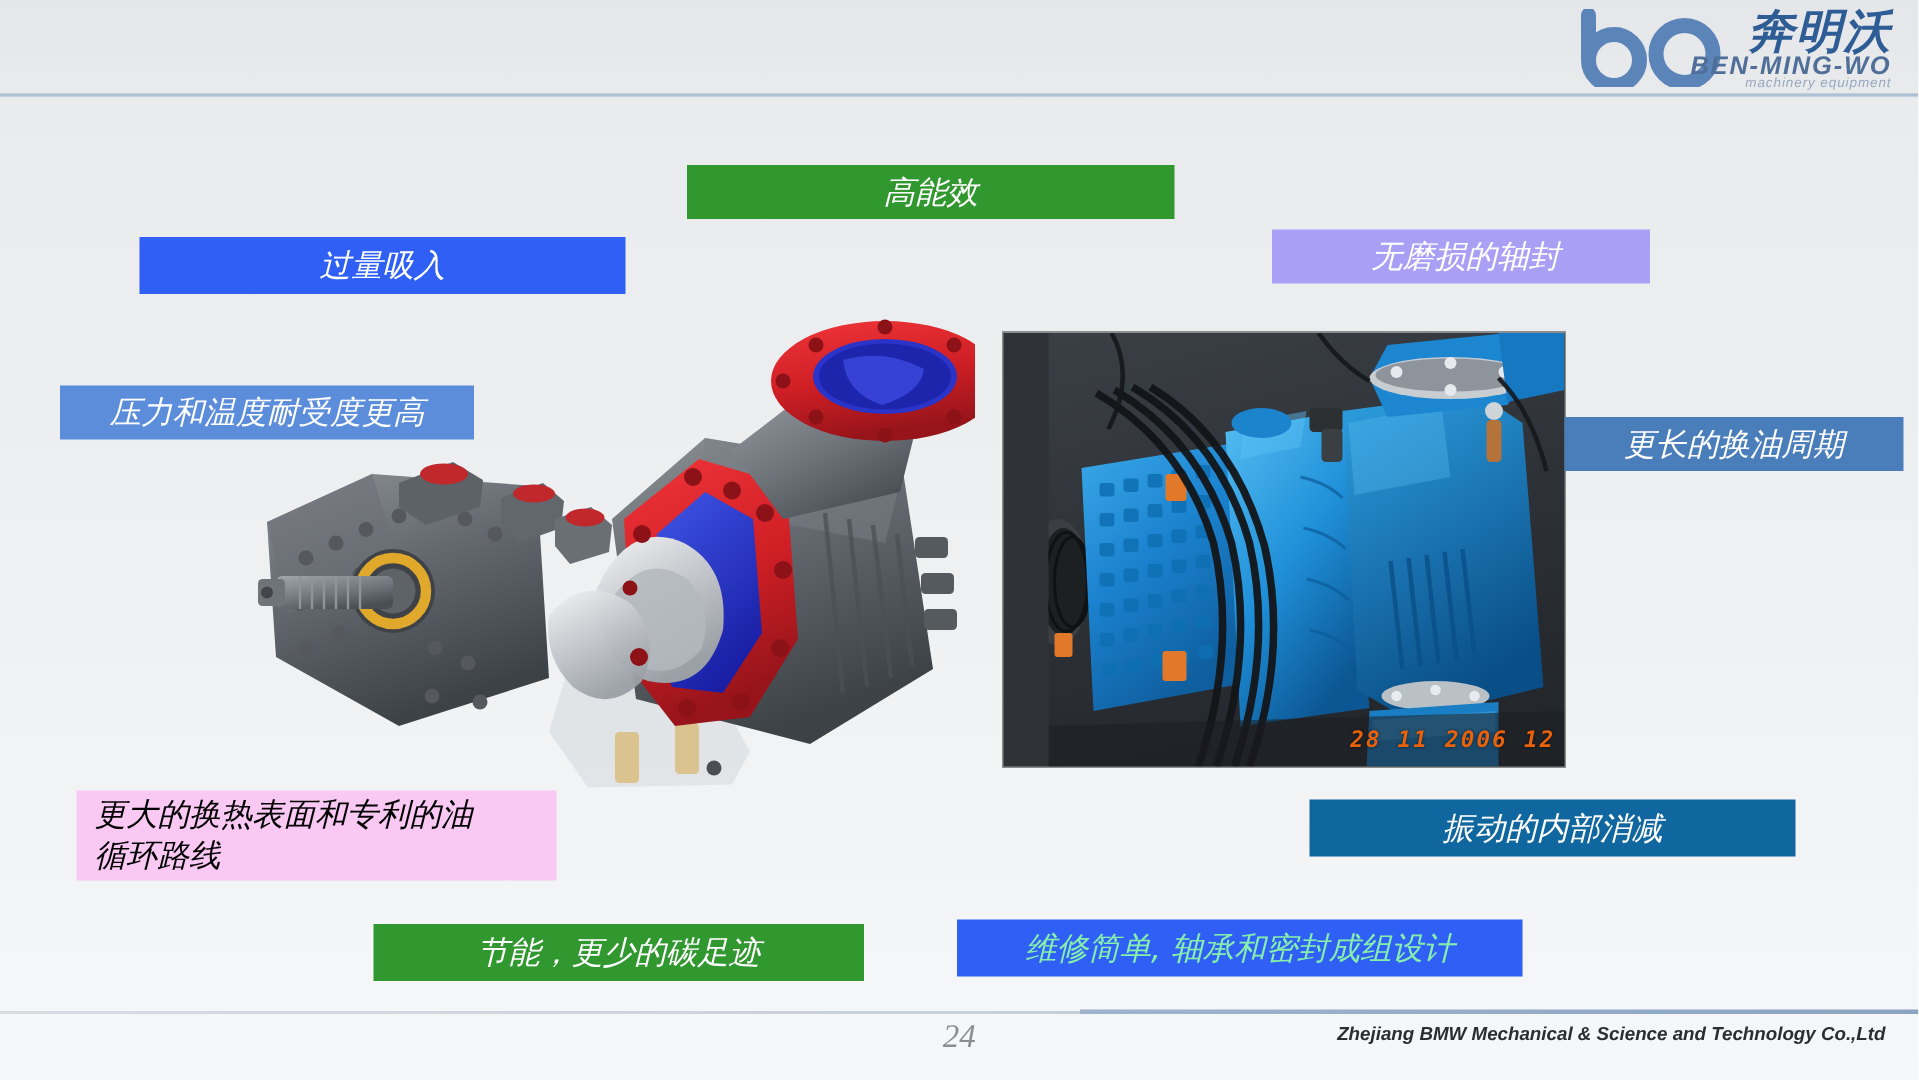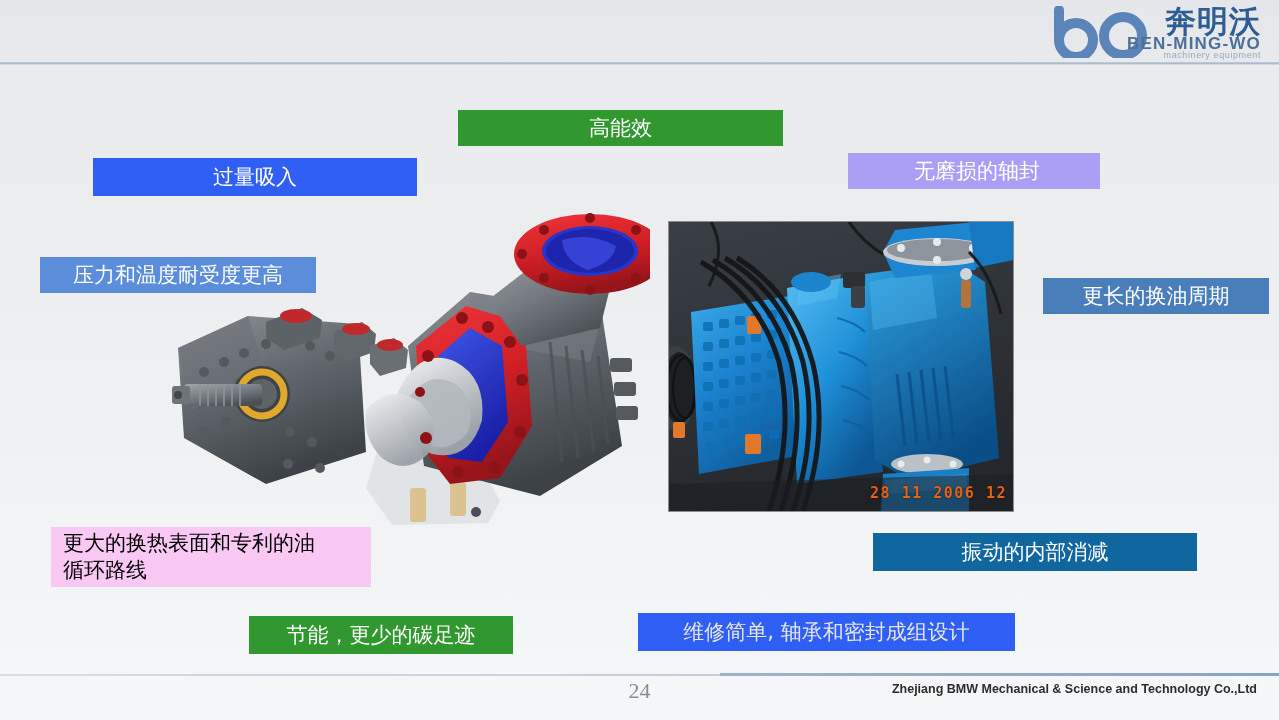--- a/index.html
+++ b/index.html
@@ -9,20 +9,21 @@
   }
   body {
     font-family: "Liberation Sans", "DejaVu Sans", sans-serif;
   }
   #slide {
     position: relative;
     width: 1279px;
     height: 720px;
     overflow: hidden;
     background: linear-gradient(180deg, #e9eaec 0%, #eceef0 40%, #f6f7f8 100%);
+    font-style: italic;
   }
 
   
   .header-band {
     position: absolute;
     left: 0; top: 0;
     width: 1279px; height: 63px;
     background: linear-gradient(180deg, #e4e6e9 0%, #e8eaec 100%);
   }
   .header-rule {
@@ -92,20 +93,21 @@
     left: 170px; top: 196px;
     width: 480px; height: 345px;
   }
   .photo {
     position: absolute;
     left: 668px; top: 221px;
     width: 344px; height: 289px;
     border: 1px solid #8c8c8c;
     overflow: hidden;
     background: #2f3338;
+    padding-left: 30px;
   }
   .photo-stamp {
     position: absolute;
     right: 6px; bottom: 9px;
     font-size: 15px;
     font-weight: bold;
     letter-spacing: 1.5px;
     color: #e8610d;
     font-family: "DejaVu Sans Mono", "Liberation Mono", monospace;
     text-shadow: 0 0 2px rgba(0,0,0,.6);
@@ -436,22 +438,22 @@
 
   <div id="labels-layer">
       <div class="label" style="left: 458px; top: 110px; width: 325px; height: 36px; background: rgb(49, 151, 47); color: rgb(255, 255, 255);">高能效</div>
       <div class="label" style="left: 93px; top: 158px; width: 324px; height: 38px; background: rgb(47, 95, 245); color: rgb(255, 255, 255);">过量吸入</div>
       <div class="label" style="left: 848px; top: 153px; width: 252px; height: 36px; background: rgb(169, 160, 245); color: rgb(255, 255, 255); padding-left: 14px;">无磨损的轴封</div>
       <div class="label" style="left: 40px; top: 257px; width: 276px; height: 36px; background: rgb(91, 141, 219); color: rgb(255, 255, 255);">压力和温度耐受度更高</div>
       <div class="label" style="left: 1043px; top: 278px; width: 226px; height: 36px; background: rgb(74, 126, 187); color: rgb(255, 255, 255);">更长的换油周期</div>
       <div class="label left-align" style="left: 27px; top: 527px; width: 320px; height: 60px; background: rgb(249, 200, 243); color: rgb(0, 0, 0);">更大的换热表面和专利的油
 循环路线</div>
       <div class="label" style="left: 873px; top: 533px; width: 324px; height: 38px; background: rgb(16, 102, 158); color: rgb(255, 255, 255);">振动的内部消减</div>
-      <div class="label" style="left: 638px; top: 613px; width: 377px; height: 38px; background: rgb(47, 95, 245); color: #e5e5e5;">维修简单, 轴承和密封成组设计</div>
-      <div class="label" style="left: 249px; top: 616px; width: 264px; height: 38px; background: rgb(49, 151, 47); color: rgb(255, 255, 255);">节能，更少的碳足迹</div>
+      <div class="label" style="left: 638px; top: 613px; width: 377px; height: 38px; background: rgb(47, 95, 245); color: #86efac;">维修简单, 轴承和密封成组设计</div>
+      <div class="label" style="left: 249px; top: 616px; width: 327px; height: 38px; background: rgb(49, 151, 47); color: rgb(255, 255, 255);">节能，更少的碳足迹</div>
     </div>
 
   <div class="footer-rule-left"></div>
   <div class="footer-rule-right"></div>
   <div class="page-num">24</div>
   <div class="footer-company">Zhejiang BMW Mechanical &amp; Science and Technology Co.,Ltd</div>
 
 </div>
 
 </body></html>

